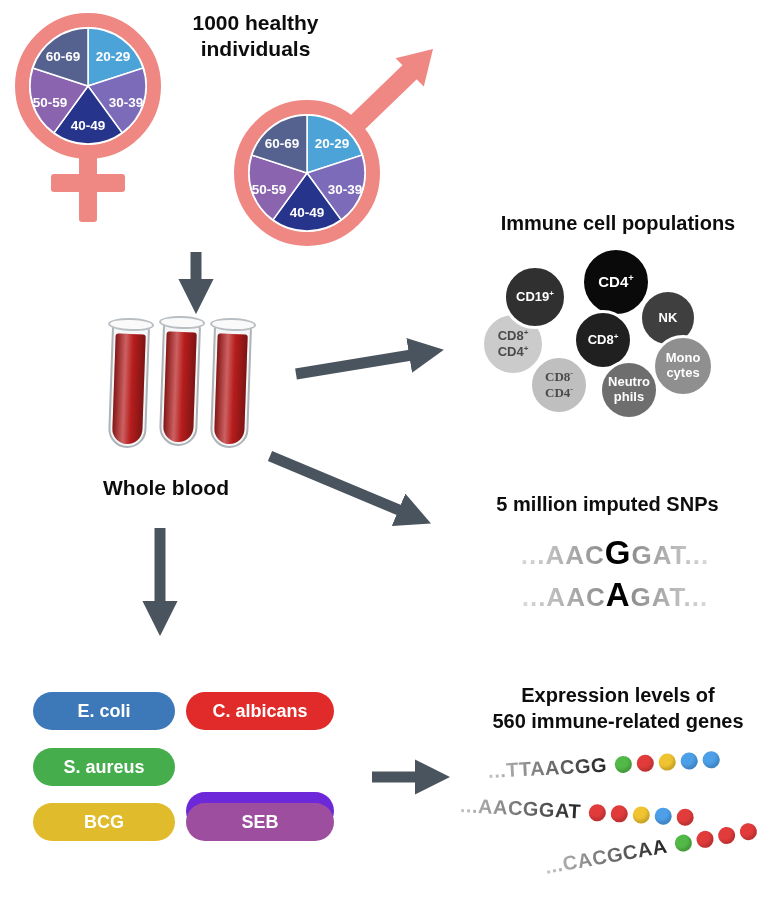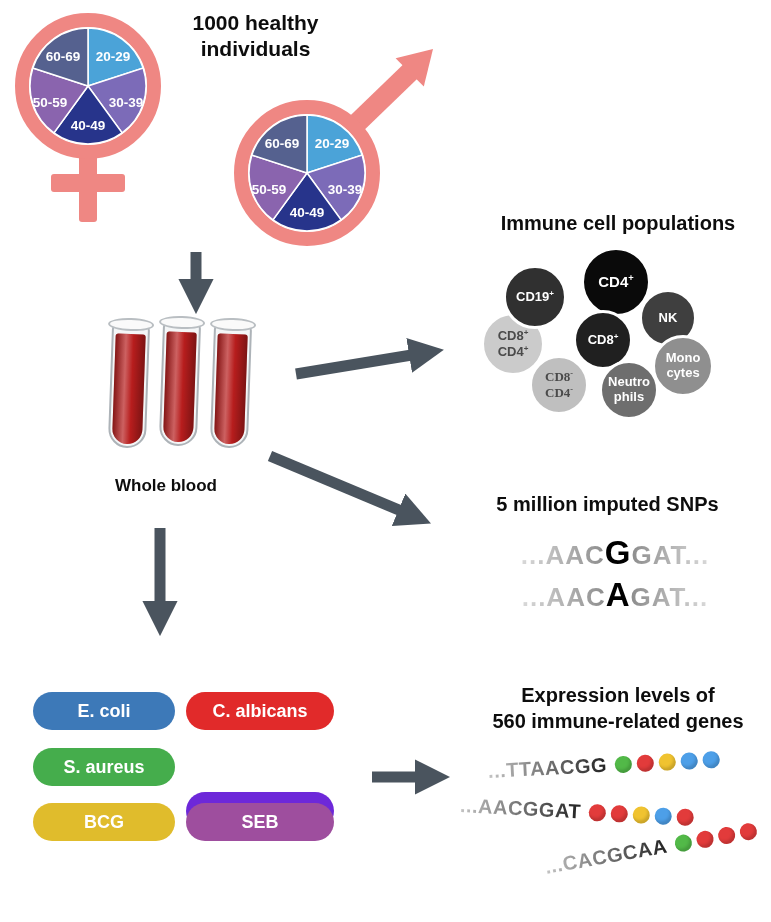--- a/index.html
+++ b/index.html
@@ -5,21 +5,21 @@
   html,body { margin:0; padding:0; background:#fff; }
   .canvas { position:relative; width:771px; height:922px; background:#ffffff; overflow:hidden;
             font-family:"Liberation Sans", sans-serif; color:#111; }
 
   
   .h { position:absolute; font-weight:bold; text-align:center; color:#0d0d0d; }
   .h-individuals { left:163px; top:10px; width:185px; font-size:21px; line-height:1.25; }
   .h-immune { left:468px; top:212px; width:300px; font-size:20px; }
   .h-snps { left:455px; top:493px; width:305px; font-size:20px; }
   .h-expression { left:470px; top:682px; width:296px; font-size:20px; line-height:1.3; }
-  .h-wholeblood { left:86px; top:476px; width:160px; font-size:17px; }
+  .h-wholeblood { left:86px; top:476px; width:160px; font-size:21px; }
 
   
   .female-svg { position:absolute; left:-2px; top:-4px; }
   .male-svg { position:absolute; left:222px; top:40px; }
   .pie-label { font:bold 13.5px "Liberation Sans", sans-serif; fill:#ffffff; text-anchor:middle; }
   .pie-wedge { stroke:#ffffff; stroke-width:1.5px; }
 
   
   .overlay { position:absolute; left:0; top:0; pointer-events:none; }
 

